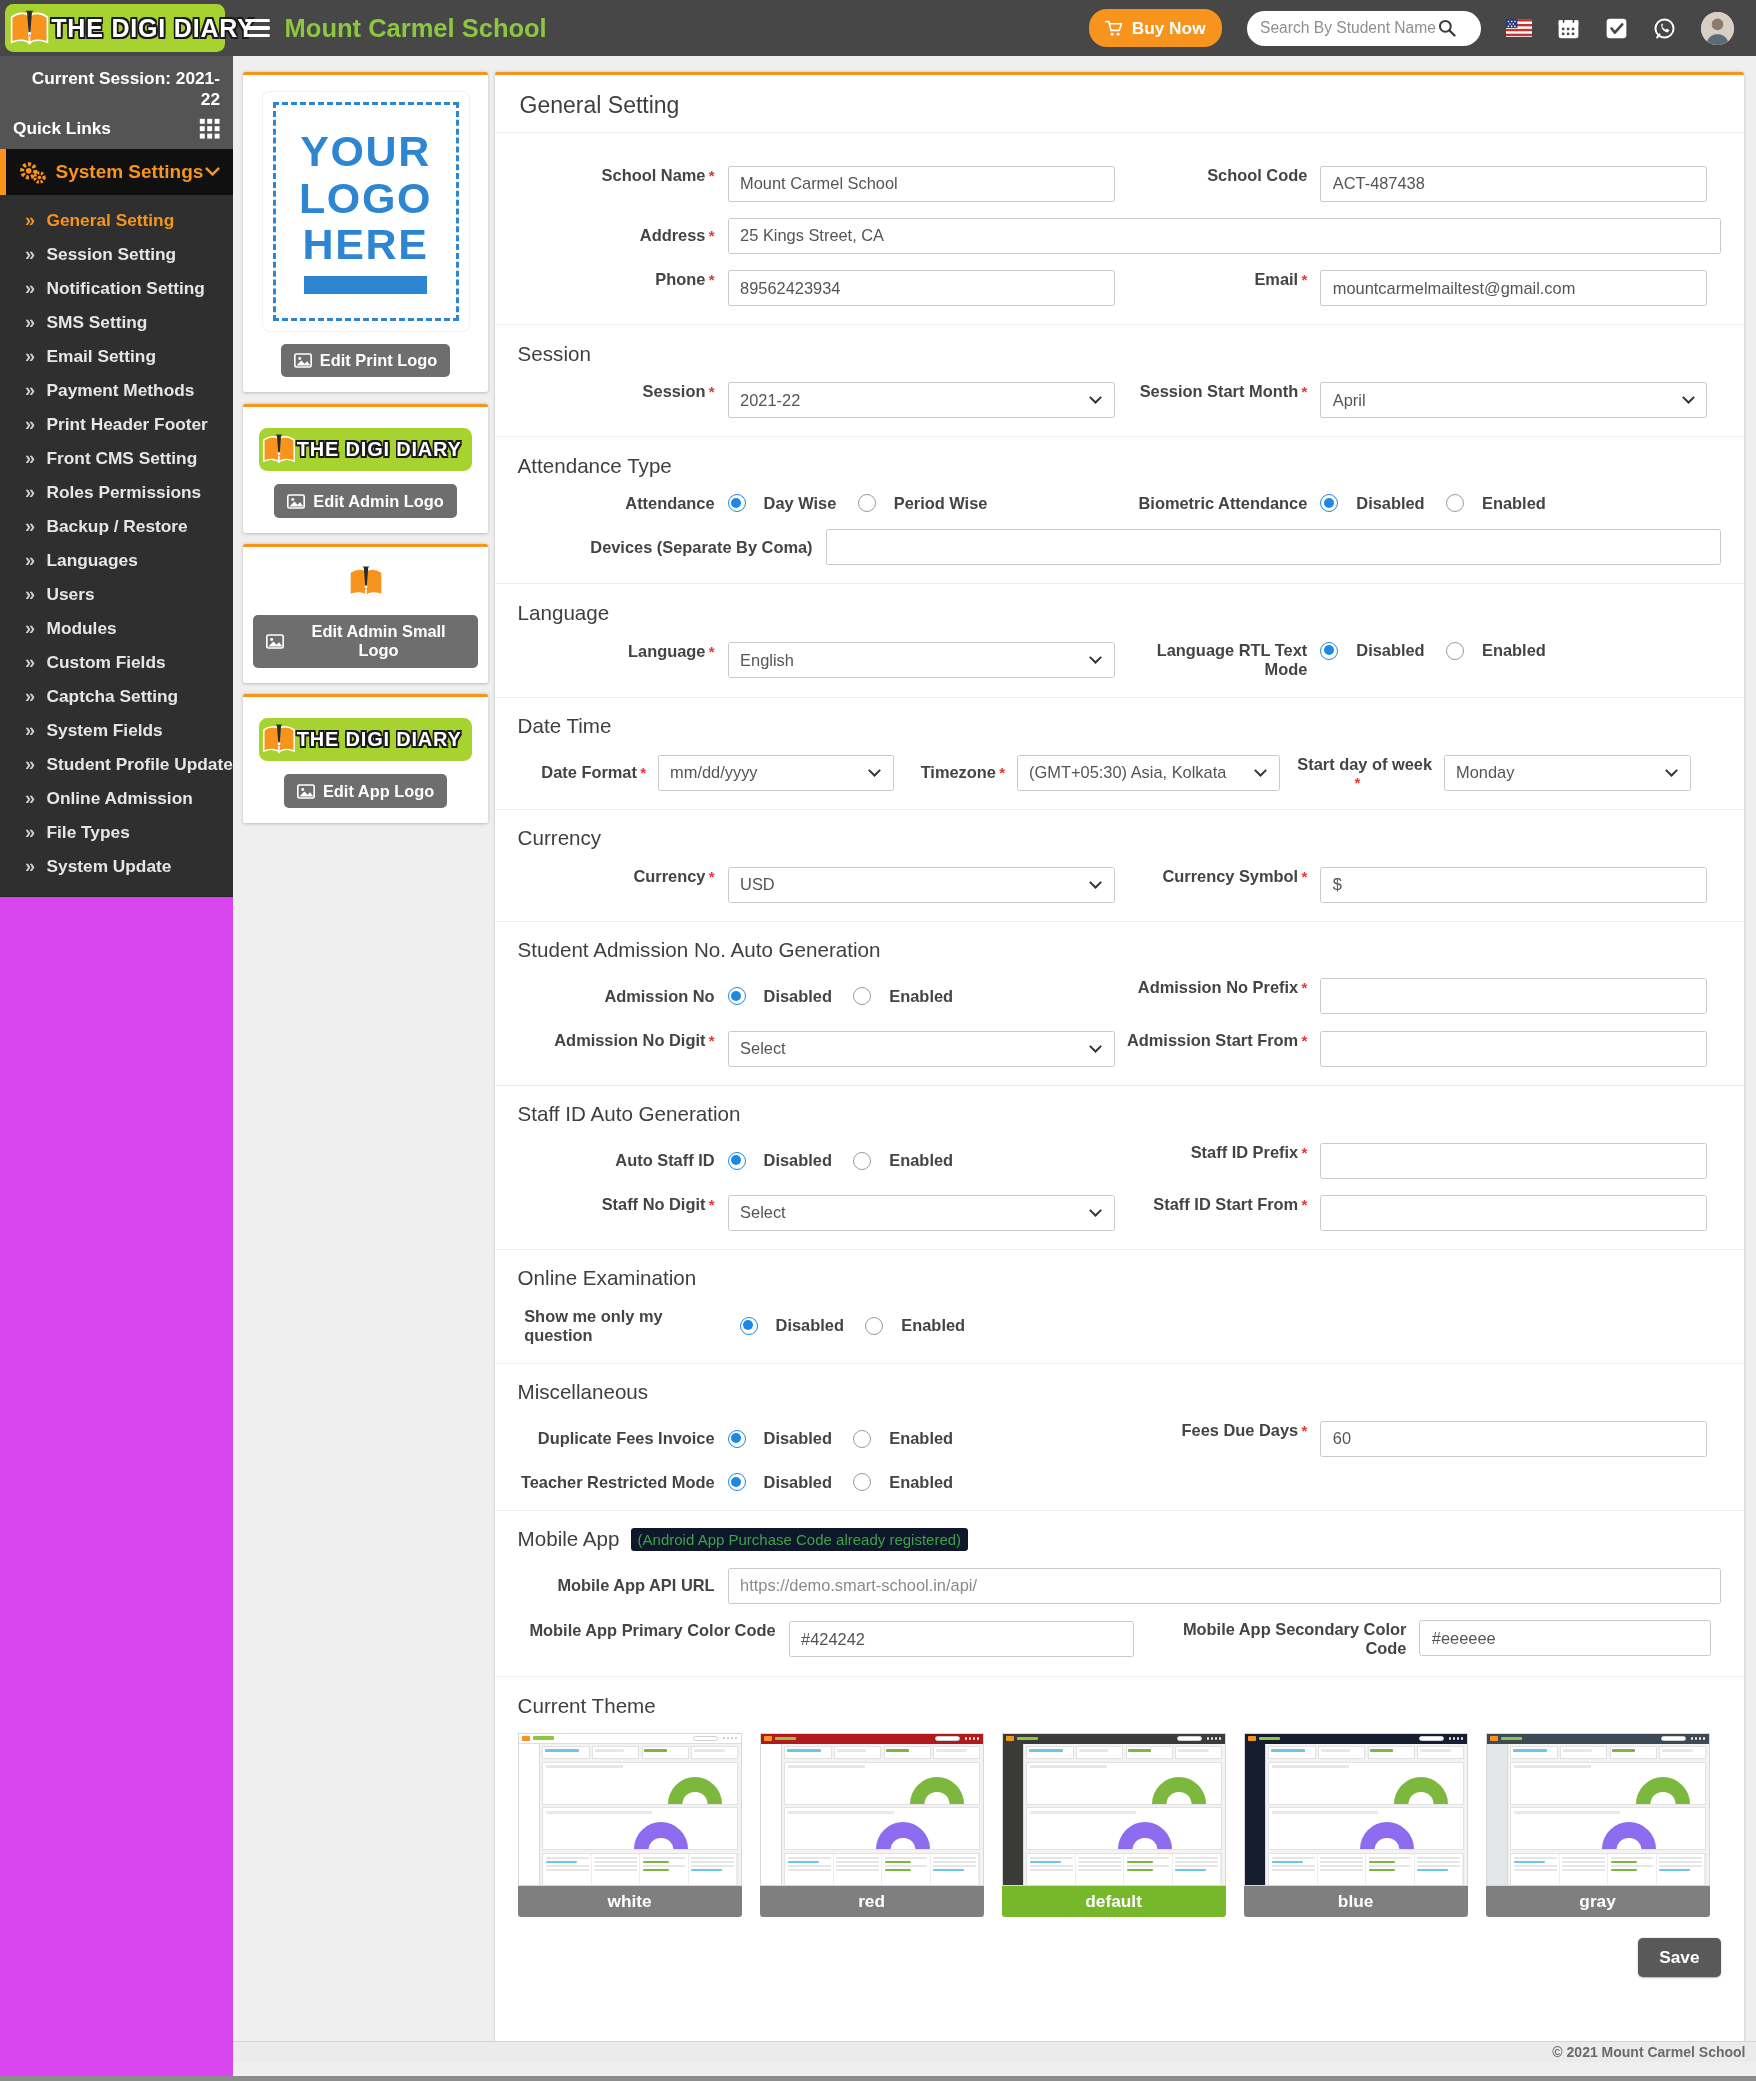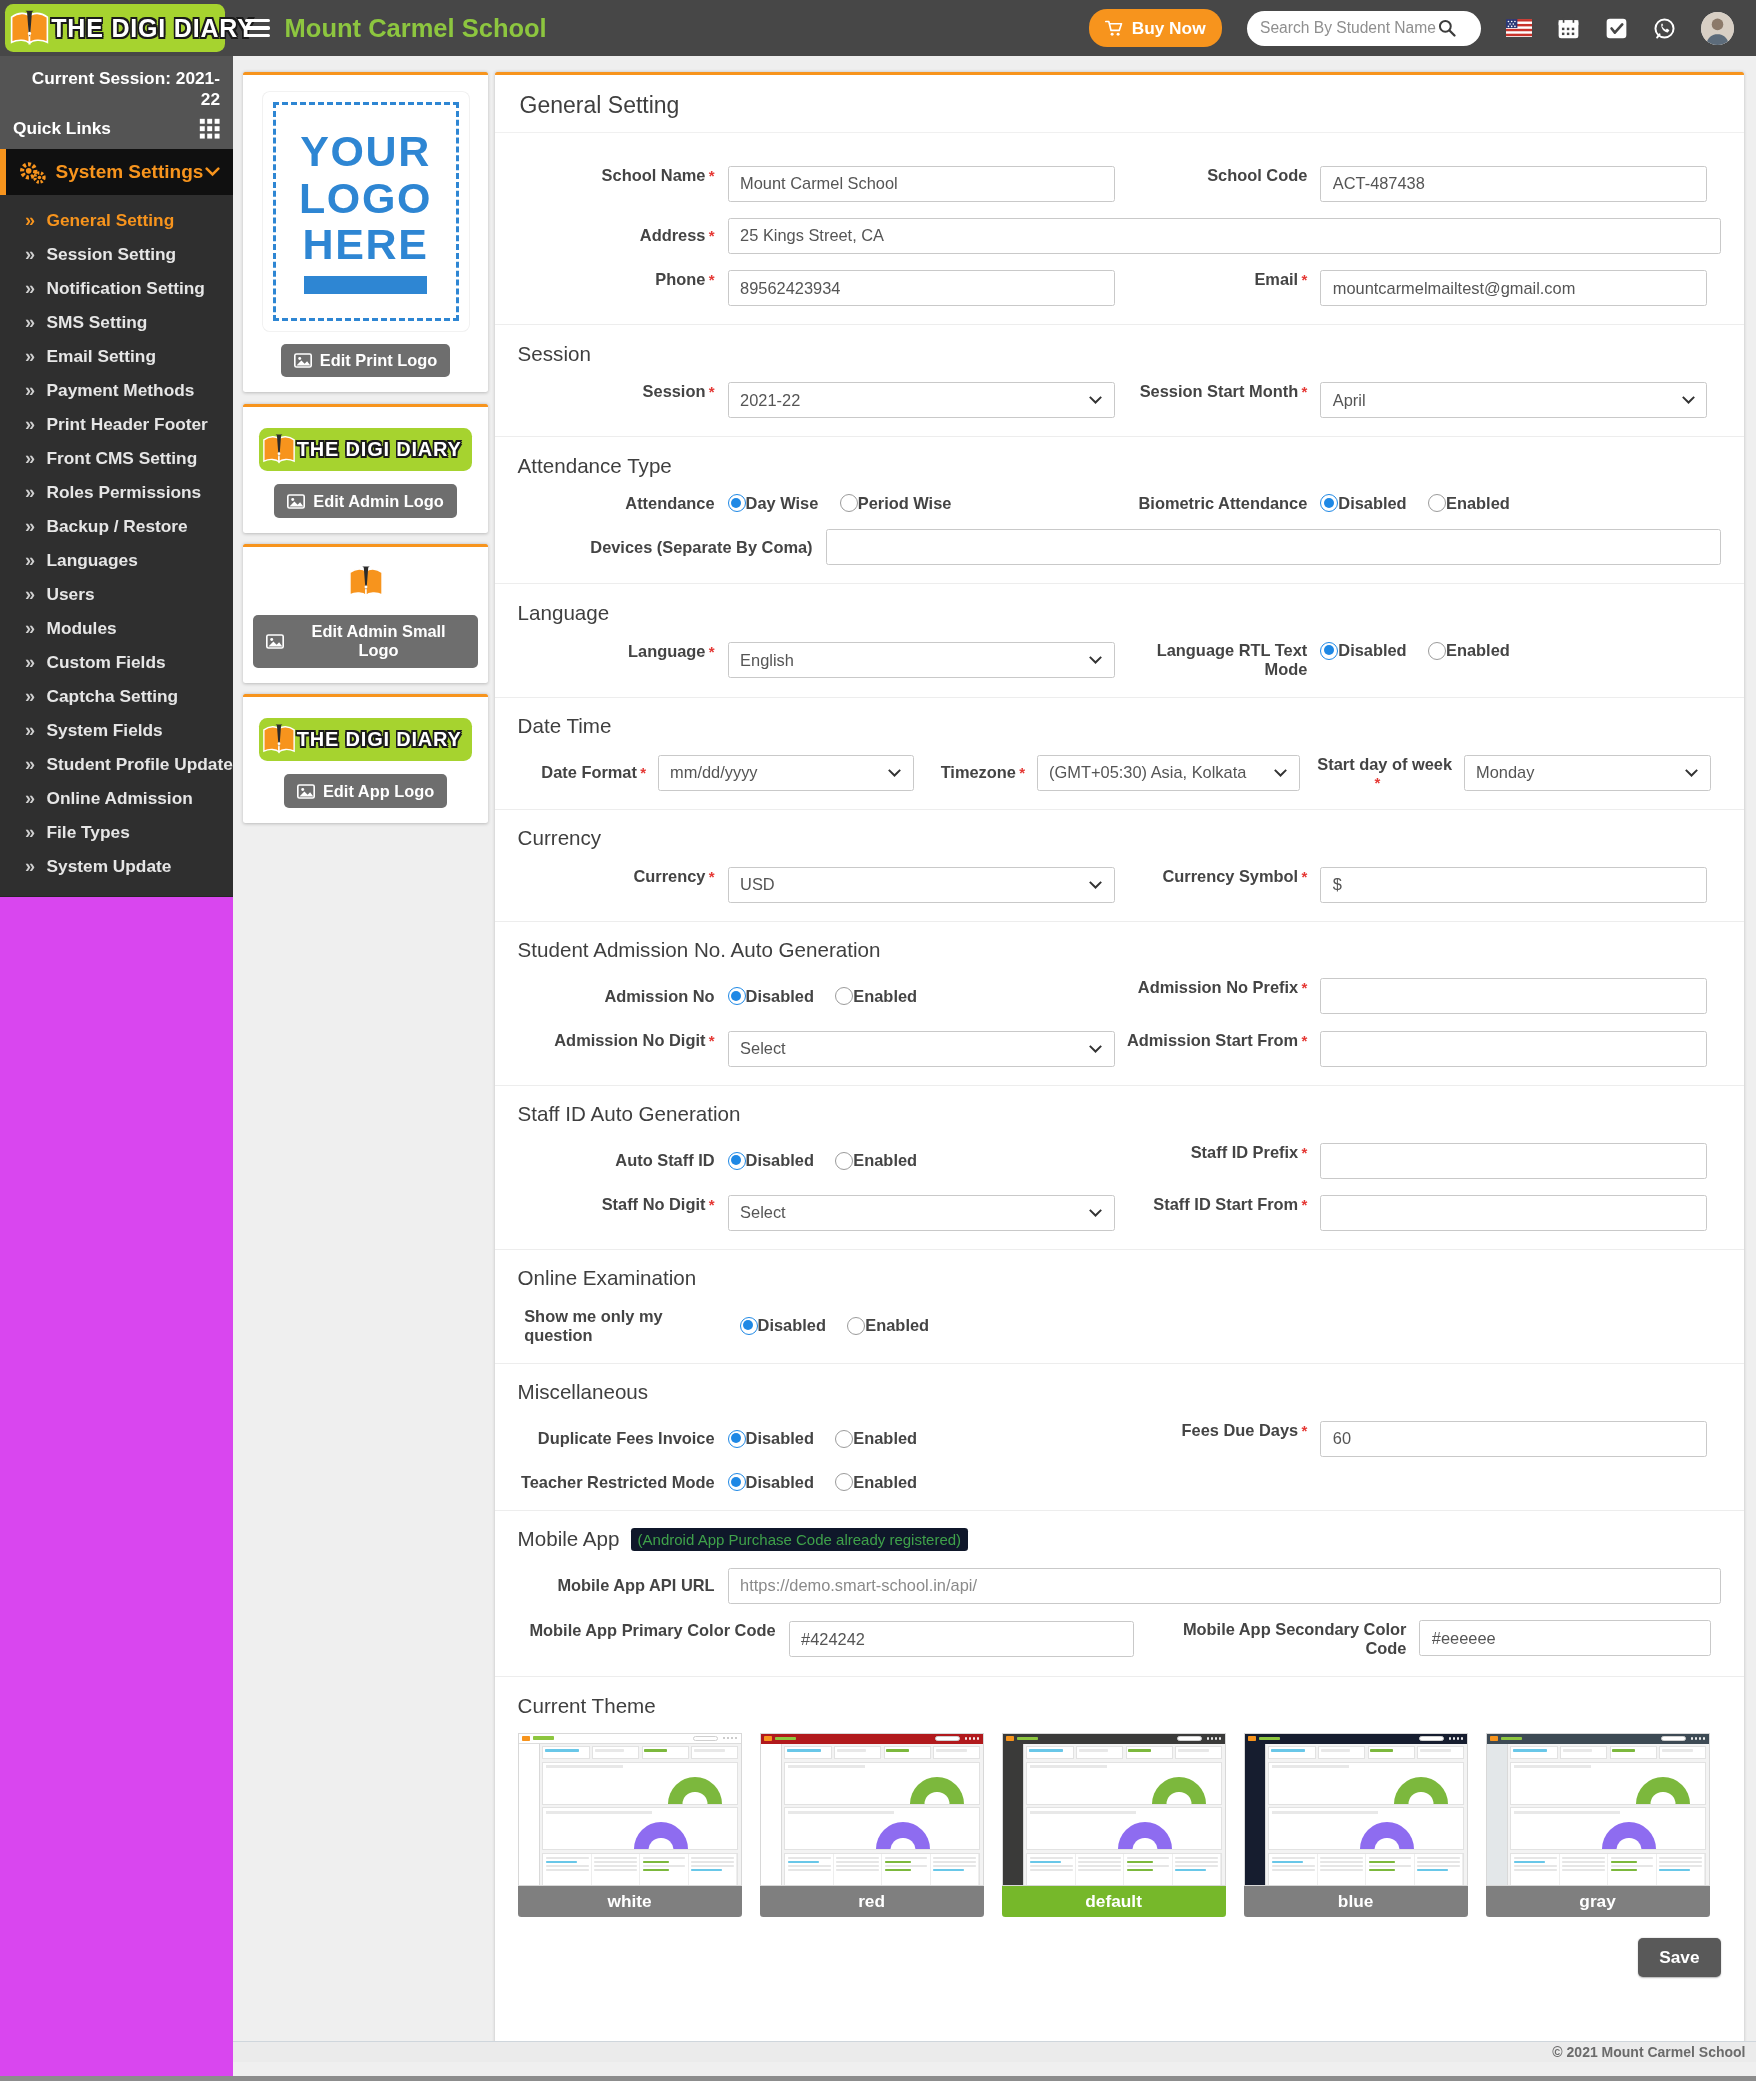--- a/index.html
+++ b/index.html
@@ -61,21 +61,21 @@
   .half { width:50%; display:flex; align-items:flex-start; }
   .lbl { flex:0 0 210px; text-align:right; padding-right:13px; font-weight:bold; font-size:16.4px; color:#444; }
   .lbl2 { flex:0 0 201px; text-align:right; padding-right:13px; font-weight:bold; font-size:16.4px; color:#444; }
   .req { color:#e53935; margin-left:3.3px; font-size:15px; }
   .inp, .sel { height:36px; border:0.8px solid #c9c9c9; border-radius:2.5px; background:#fff; font-size:16.4px; color:#555; }
   .inp { width:387px; padding:0 11.5px; outline:none; }
   .inp.full { flex:1; }
   .sel { width:387px; display:flex; align-items:center; padding:0 11.5px; cursor:pointer; }
   .sel .selv { flex:1; }
   .radio-group { display:flex; align-items:center; gap:21.4px; }
-  .ropt { display:flex; align-items:center; gap:0; cursor:pointer; }
+  .ropt { display:flex; align-items:center; gap:18px; cursor:pointer; }
   .radio { width:18px; height:18px; border-radius:50%; border:1.6px solid #9b9b9b; background:#fff; position:relative; }
   .radio.checked { border-color:#1e88e5; }
   .radio.checked::after { content:""; position:absolute; left:2.5px; top:2.5px; width:10px; height:10px; border-radius:50%; background:#1e88e5; }
   .ropt span.rlabel { font-weight:bold; font-size:16.4px; color:#444; }
   .dt-row { display:flex; align-items:flex-start; margin:16.4px 0; }
   .dt-col { display:flex; align-items:center; }
   .dt-lbl { text-align:right; padding-right:11.5px; font-weight:bold; font-size:16.4px; color:#444; }
   .badge { background:#0f172a; color:#3fa14a; font-size:15px; padding:3.3px 6.6px; border-radius:3.3px; font-weight:normal; }
   .themes-row { display:flex; gap:18px; margin-top:13px; }
   .theme { width:224px; cursor:pointer; }
@@ -548,21 +548,21 @@
         </div>
       </div>
     </div>
     <div class="sec-div"></div>
 
     <div class="section">
       <div class="sec-title">Date Time</div>
       <div class="dt-row">
         <div class="dt-col">
           <span class="dt-lbl" style="width:140px;"><span>Date Format</span><span class="req">*</span></span>
-          <div class="sel" style="width:256px;">
+          <div class="sel" style="width:236px;">
               <span class="selv">mm/dd/yyyy</span>
               <svg width="13" height="8.2" viewBox="0 0 16 10">
                 <path d="M1 1 l7 7 l7 -7" fill="none" stroke="#333" stroke-width="2.4"></path>
               </svg>
             </div>
         </div>
         <div class="dt-col">
           <span class="dt-lbl" style="width:123px;"><span>Timezone</span><span class="req">*</span></span>
           <div class="sel" style="width:263px;">
               <span class="selv">(GMT+05:30) Asia, Kolkata</span>

